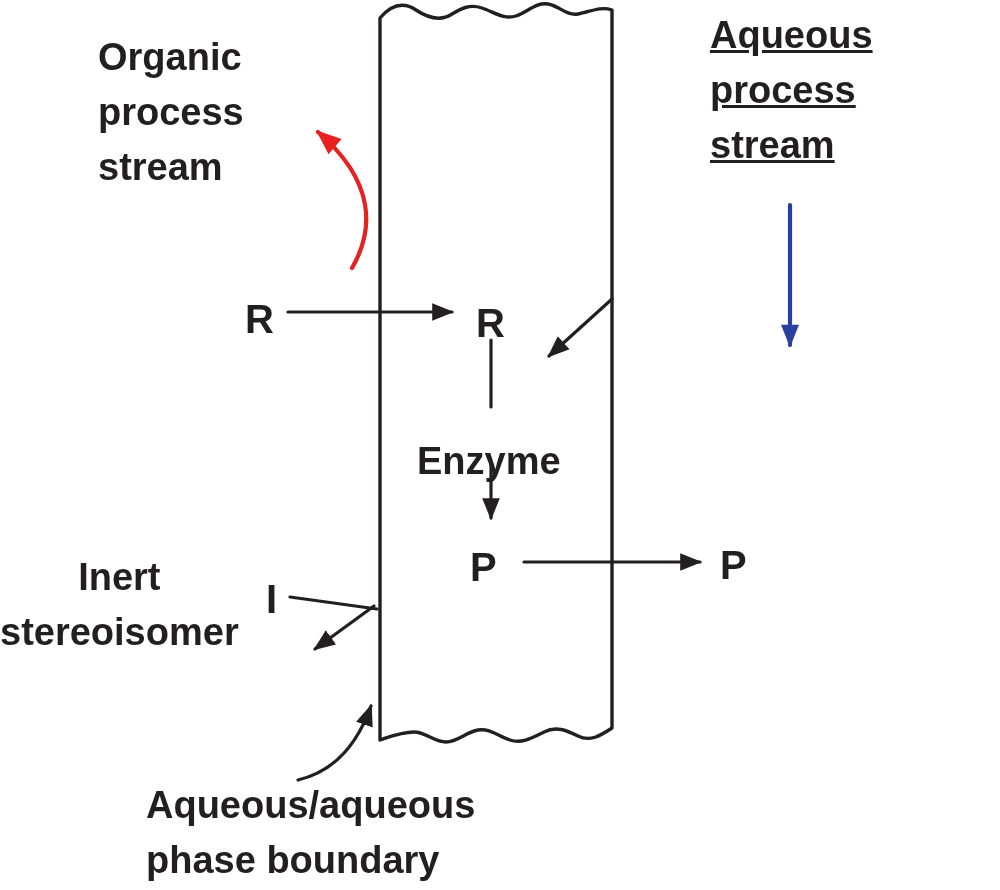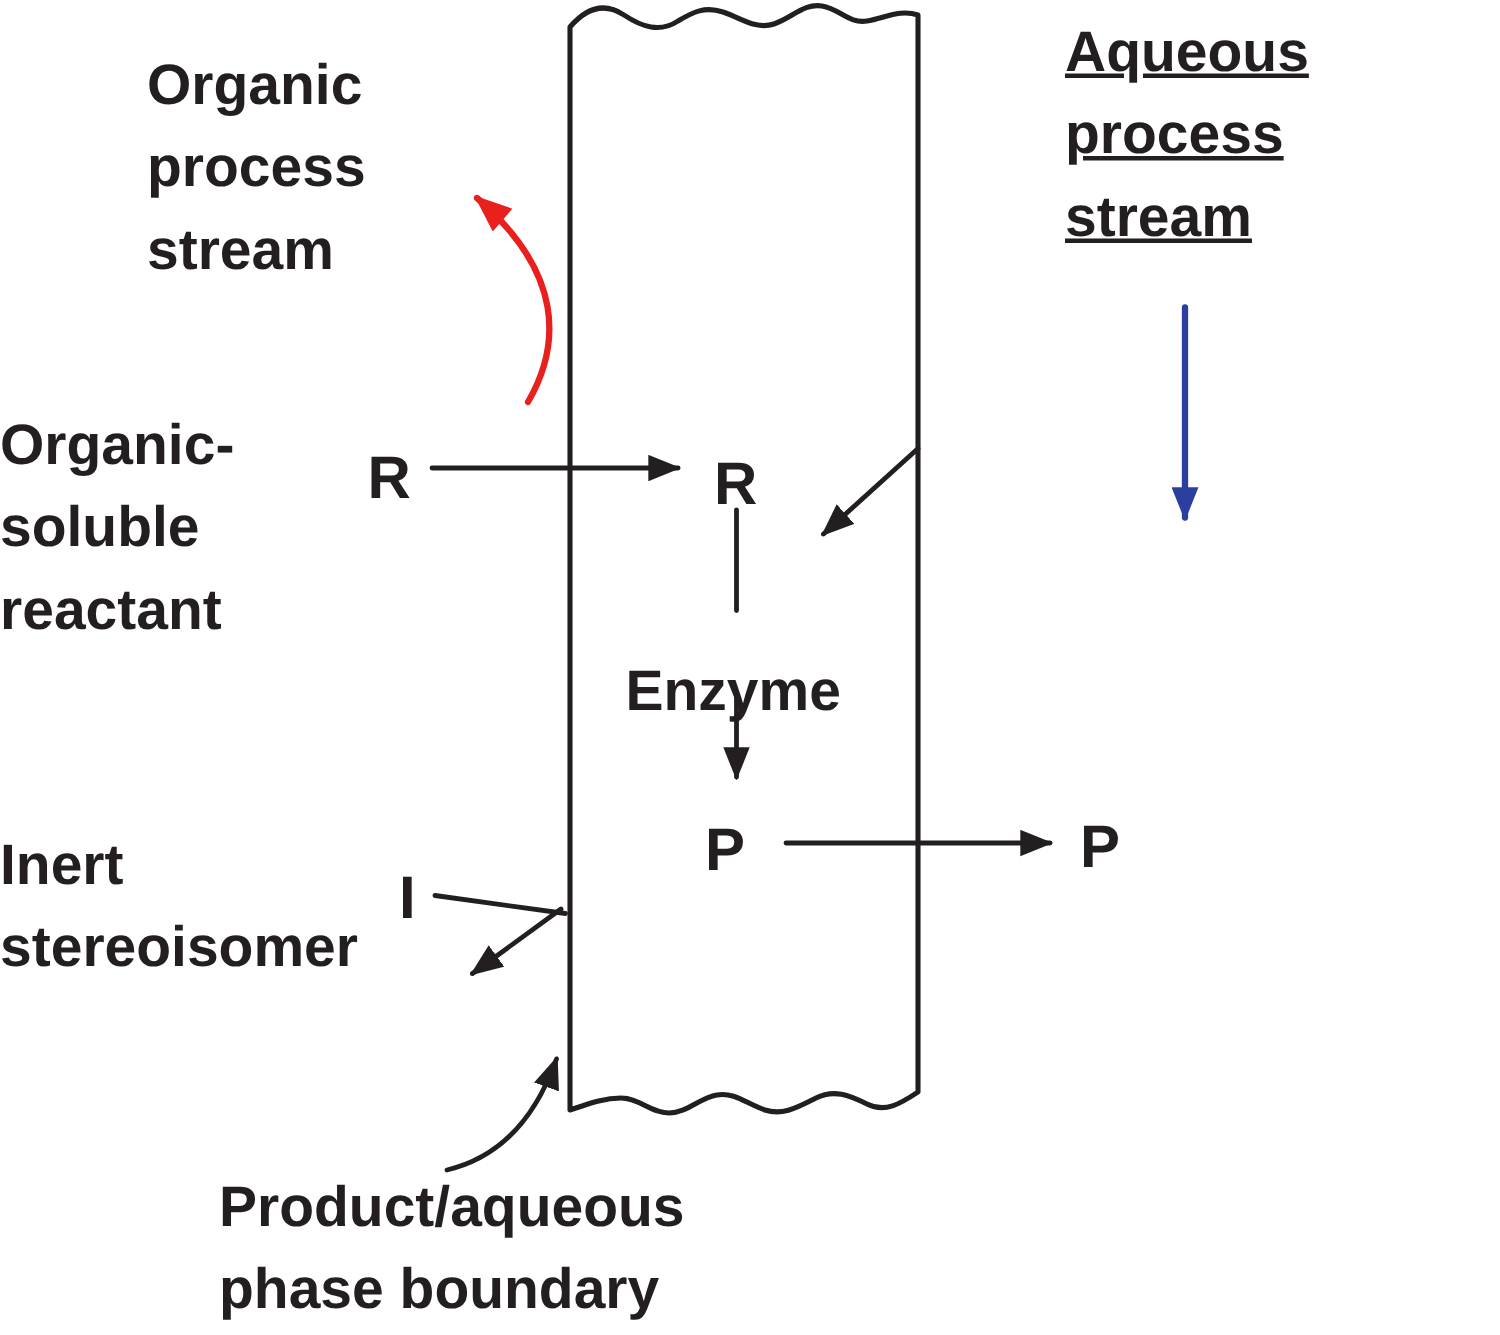--- a/index.html
+++ b/index.html
@@ -112,36 +112,33 @@
 
   <div class="lbl" style="left:98px; top:30px;">Organic
 process
 stream</div>
 
 
   <div class="lbl" style="left:710px; top:8px;text-decoration:underline;">Aqueous
 process
 stream</div>
 
-  <div class="lbl" style="left:0px; top:270px;">Organic-
-soluble
-reactant</div>
 
   <div class="lbl sym" style="left:245px; top:290px;">R</div>
 
   <div class="lbl sym" style="left:476px; top:294px;">R</div>
 
   <div class="lbl" style="left:417px; top:410px;margin-top:24px;">Enzyme</div>
 
   <div class="lbl sym" style="left:470px; top:538px;">P</div>
 
   <div class="lbl sym" style="left:720px; top:536px;">P</div>
 
   <div class="lbl sym" style="left:266px; top:570px;">I</div>
 
-  <div class="lbl" style="left:0px; top:550px;">Inert
+  <div class="lbl" style="left:0px; top:550px;text-align:center;">Inert
 stereoisomer</div>
 
 
-  <div class="lbl" style="left:146px; top:778px;">Product/aqueous
+  <div class="lbl" style="left:146px; top:778px;">Aqueous/aqueous
 phase boundary</div>
 
 </div>
 
 </body></html>

